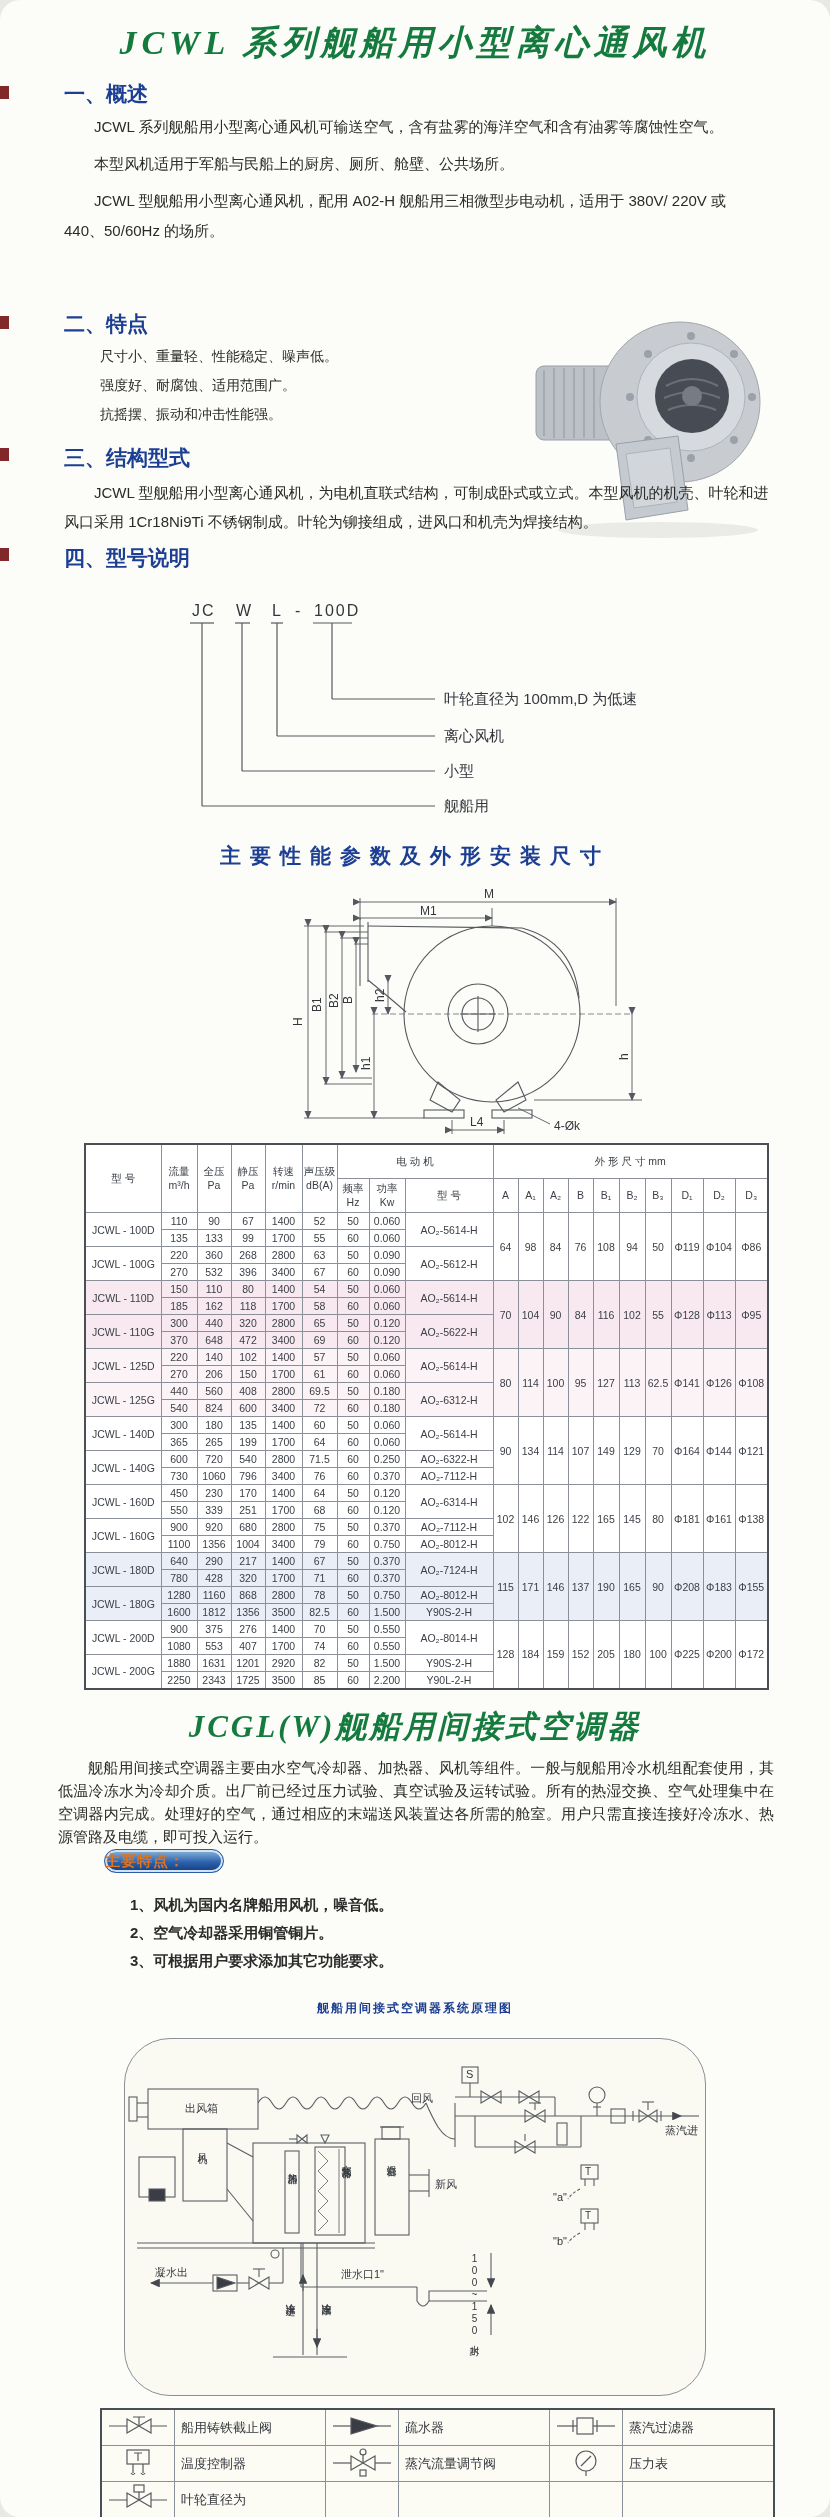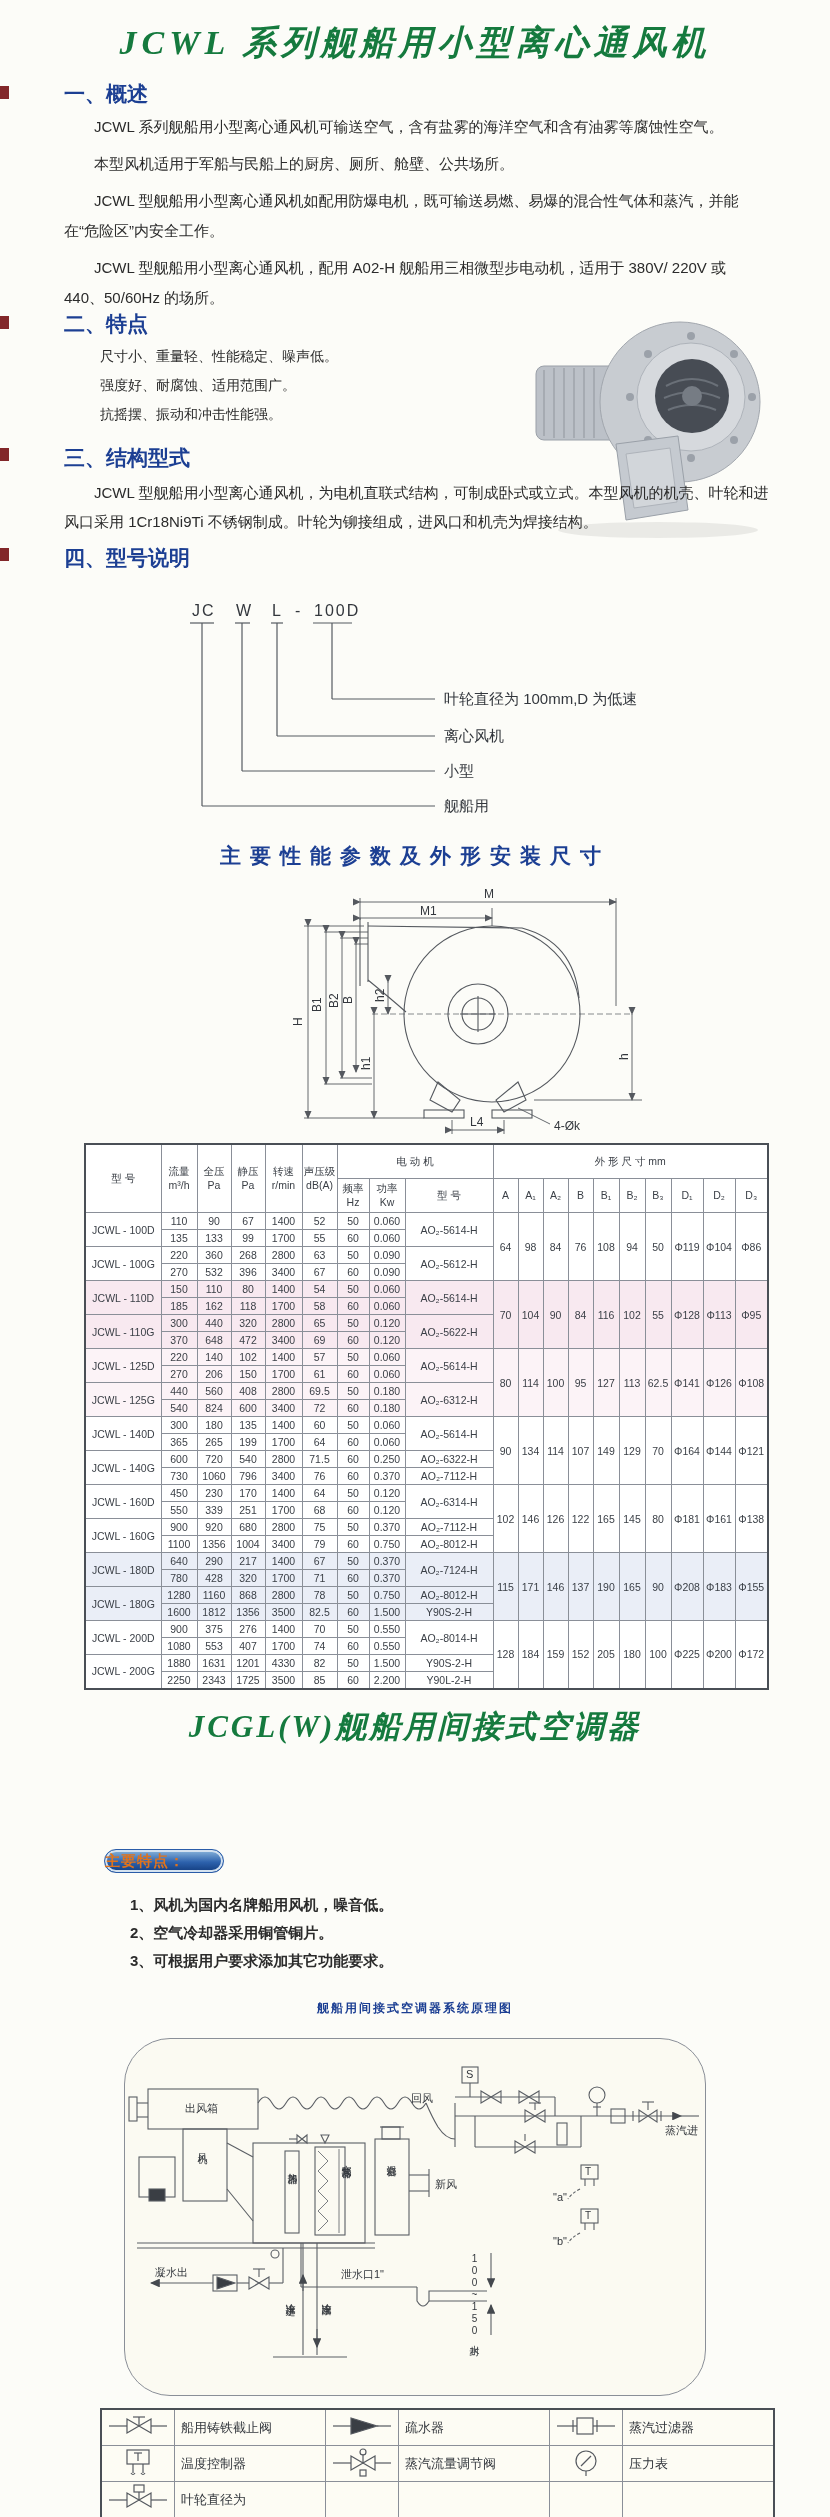--- a/index.html
+++ b/index.html
@@ -1,18 +1,18 @@
 <!DOCTYPE html>
 <html><head>
 <meta charset="utf-8">
 <style>
   html,body{margin:0;padding:0;}
   body{background:#e8e8e4;}
   .page{position:relative;width:830px;height:2517px;margin:0 auto;background:#fcfcf8;
-        font-family:"Liberation Sans",sans-serif;color:#2b2b2b;overflow:hidden;}
+        font-family:"Liberation Sans",sans-serif;color:#2b2b2b;overflow:hidden;border-radius:20px;}
   .edge-mark{position:absolute;left:0;width:9px;height:13px;background:#82272a;}
   
   .main-title{position:absolute;top:20px;left:0;width:100%;text-align:center;
     font-family:"Liberation Serif",serif;font-style:italic;font-weight:bold;
     font-size:34px;color:#157a3e;letter-spacing:5px;}
   .sec-head{position:absolute;left:64px;font-size:21px;font-weight:bold;color:#1c3f93;}
   .center-head{position:absolute;left:0;width:100%;text-align:center;font-weight:bold;color:#1c3f93;}
   
   .body-col{position:absolute;left:64px;width:706px;font-size:15px;line-height:30px;}
   .body-col p{margin:0 0 7px 0;text-indent:2em;}
@@ -65,21 +65,20 @@
   <div class="edge-mark" style="top:316px"></div>
   <div class="edge-mark" style="top:448px"></div>
   <div class="edge-mark" style="top:548px"></div>
 
   <div class="main-title">JCWL 系列舰船用小型离心通风机</div>
 
   <div class="sec-head" style="top:80px">一、概述</div>
   <div class="body-col" style="top:112px">
     <p>JCWL 系列舰船用小型离心通风机可输送空气，含有盐雾的海洋空气和含有油雾等腐蚀性空气。</p>
     <p>本型风机适用于军船与民船上的厨房、厕所、舱壁、公共场所。</p>
-    <p>JCWL 型舰船用小型离心通风机如配用防爆电机，既可输送易燃、易爆的混合性气体和蒸汽，并能在“危险区”内安全工作。</p>
     <p>JCWL 型舰船用小型离心通风机，配用 A02-H 舰船用三相微型步电动机，适用于 380V/ 220V 或 440、50/60Hz 的场所。</p>
   </div>
 
   <div class="sec-head" style="top:310px">二、特点</div>
   <div class="feat-list" style="top:348px">
     <div>尺寸小、重量轻、性能稳定、噪声低。</div>
     <div>强度好、耐腐蚀、适用范围广。</div>
     <div>抗摇摆、振动和冲击性能强。</div>
   </div>
 
@@ -626,40 +625,43 @@
           <td>1700</td>
           <td>74</td>
           <td>60</td>
           <td>0.550</td>
         </tr>
         <tr>
           <td rowspan="2">JCWL - 200G</td>
           <td>1880</td>
           <td>1631</td>
           <td>1201</td>
-          <td>4330</td>
+          <td>2920</td>
           <td>82</td>
           <td>50</td>
           <td>1.500</td>
           <td>Y90S-2-H</td>
         </tr>
         <tr>
           <td>2250</td>
           <td>2343</td>
           <td>1725</td>
           <td>3500</td>
           <td>85</td>
           <td>60</td>
           <td>2.200</td>
           <td>Y90L-2-H</td>
         </tr>
       </tbody>
   </table>
 
   <div class="ac-title">JCGL(W)舰船用间接式空调器</div>
+  <div class="ac-body">
+    <p>舰船用间接式空调器主要由水空气冷却器、加热器、风机等组件。一般与舰船用冷水机组配套使用，其低温冷冻水为冷却介质。出厂前已经过压力试验、真空试验及运转试验。所有的热湿交换、空气处理集中在空调器内完成。处理好的空气，通过相应的末端送风装置达各所需的舱室。用户只需直接连接好冷冻水、热源管路及电缆，即可投入运行。</p>
+  </div>
   <div class="badge">主要特点：</div>
   <div class="num-list" style="top:1896px">
     <div>1、风机为国内名牌船用风机，噪音低。</div>
     <div>2、空气冷却器采用铜管铜片。</div>
     <div>3、可根据用户要求添加其它功能要求。</div>
   </div>
 
   <div class="center-head" style="top:2000px;font-size:12px;letter-spacing:2px">舰船用间接式空调器系统原理图</div>
 
   <div class="schematic">

